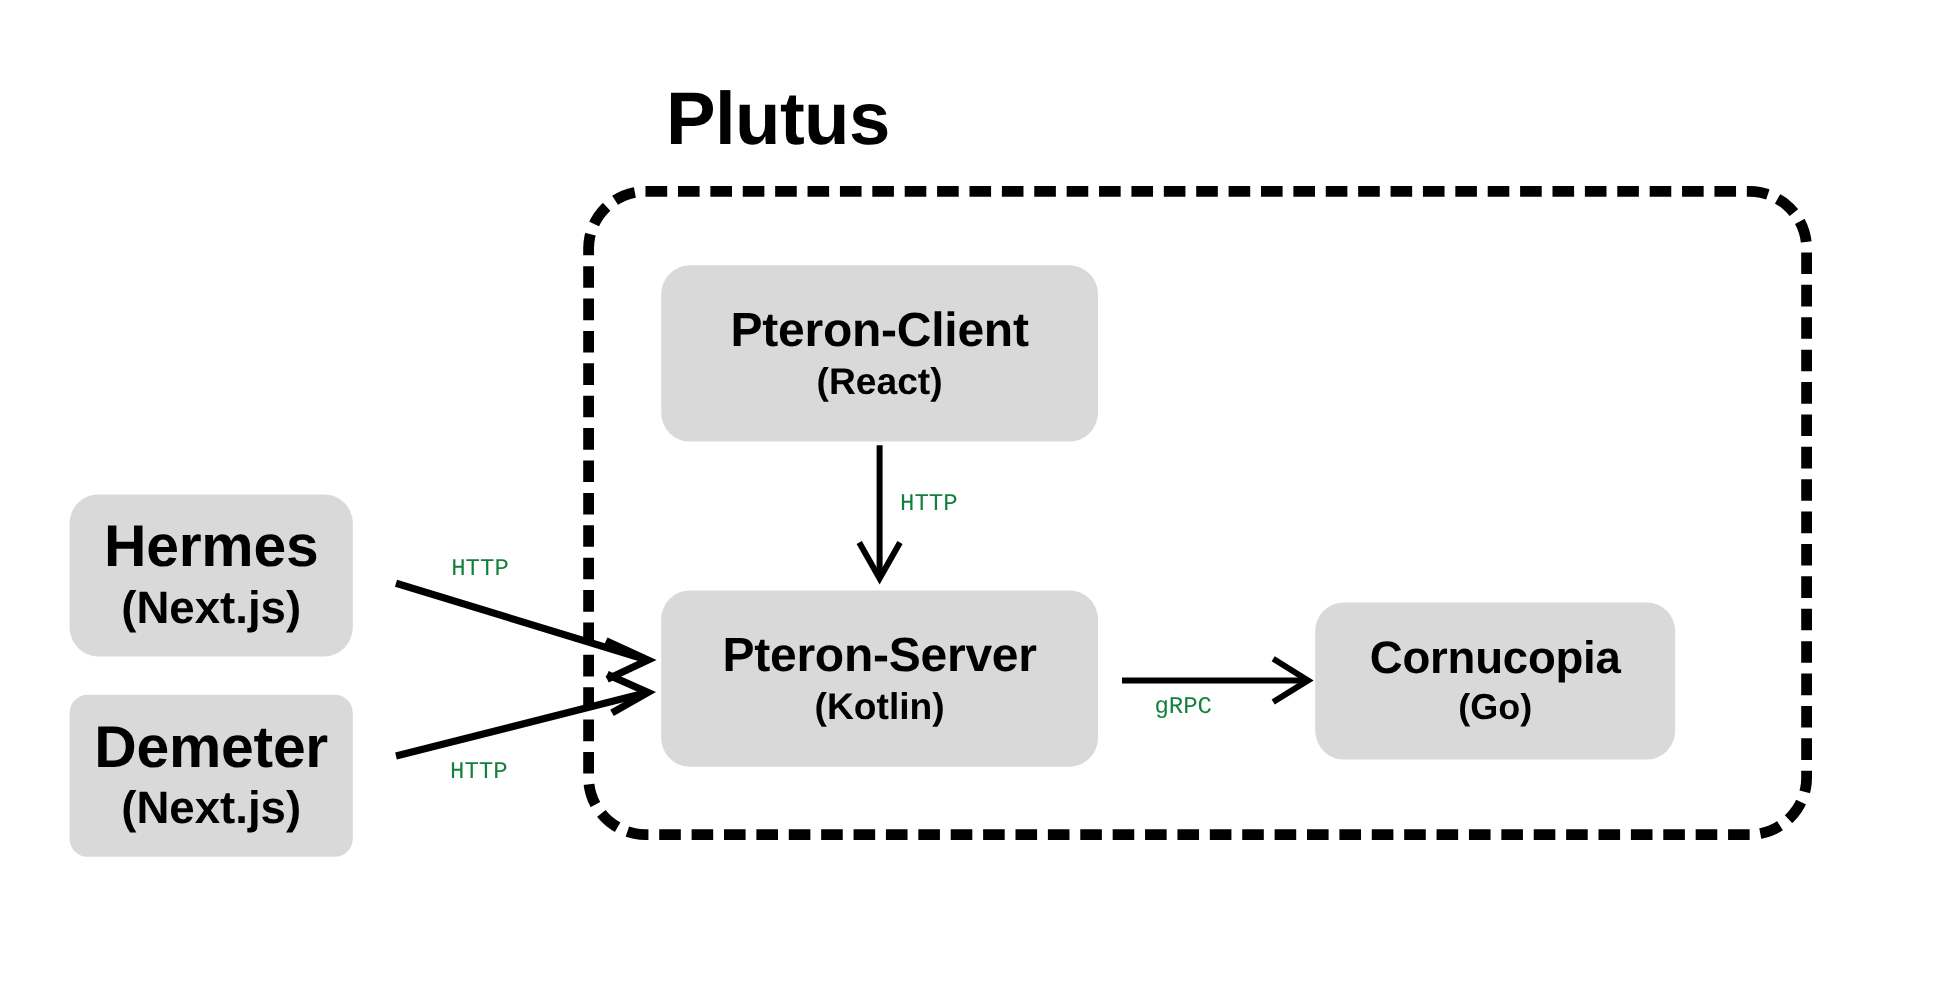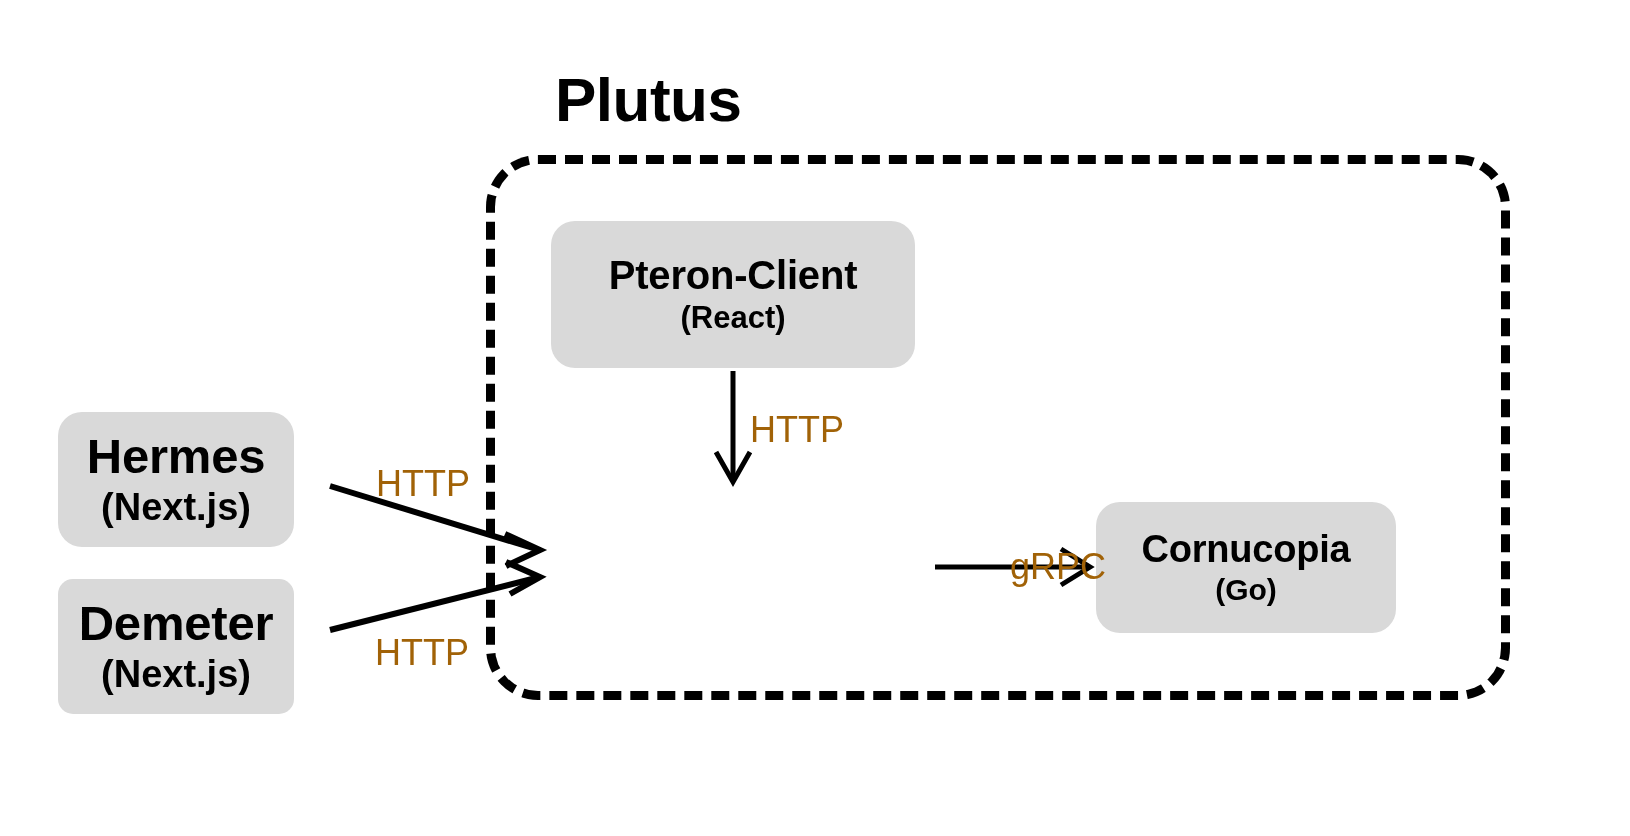--- a/index.html
+++ b/index.html
@@ -93,29 +93,30 @@
     height: 545px;
     border: 9px dashed #000000;
     border-radius: 52px;
     box-sizing: border-box;
     background: transparent;
   }
 
   
   .edge-label {
     position: absolute;
-    font-size: 36px;
+    font-size: 20px;
     font-weight: normal;
-    color: #a16207;
+    color: #15803d;
     white-space: nowrap;
+    font-family: Liberation Mono, monospace;
   }
   #label-hermes-http  { left: 376px; top: 463px; }
   #label-demeter-http { left: 375px; top: 632px; }
   #label-client-http  { left: 750px; top: 409px; }
-  #label-grpc         { left: 962px; top: 546px; margin-left: 48px; }
+  #label-grpc         { left: 962px; top: 578px; }
 </style>
 </head>
 <body>
 
 <div id="diagram-root">
 
   <div id="group-title">Plutus</div>
 
   <div id="group-container"></div>
 
@@ -150,20 +151,24 @@
   <div id="node-demeter" class="node-box">
     <div class="node-title">Demeter</div>
     <div class="node-sub">(Next.js)</div>
   </div>
 
   <div id="node-pteron-client" class="node-box">
     <div class="node-title">Pteron-Client</div>
     <div class="node-sub">(React)</div>
   </div>
 
+  <div id="node-pteron-server" class="node-box">
+    <div class="node-title">Pteron-Server</div>
+    <div class="node-sub">(Kotlin)</div>
+  </div>
 
   <div id="node-cornucopia" class="node-box">
     <div class="node-title">Cornucopia</div>
     <div class="node-sub">(Go)</div>
   </div>
 
   <div id="label-hermes-http" class="edge-label">HTTP</div>
 
   <div id="label-demeter-http" class="edge-label">HTTP</div>
 

